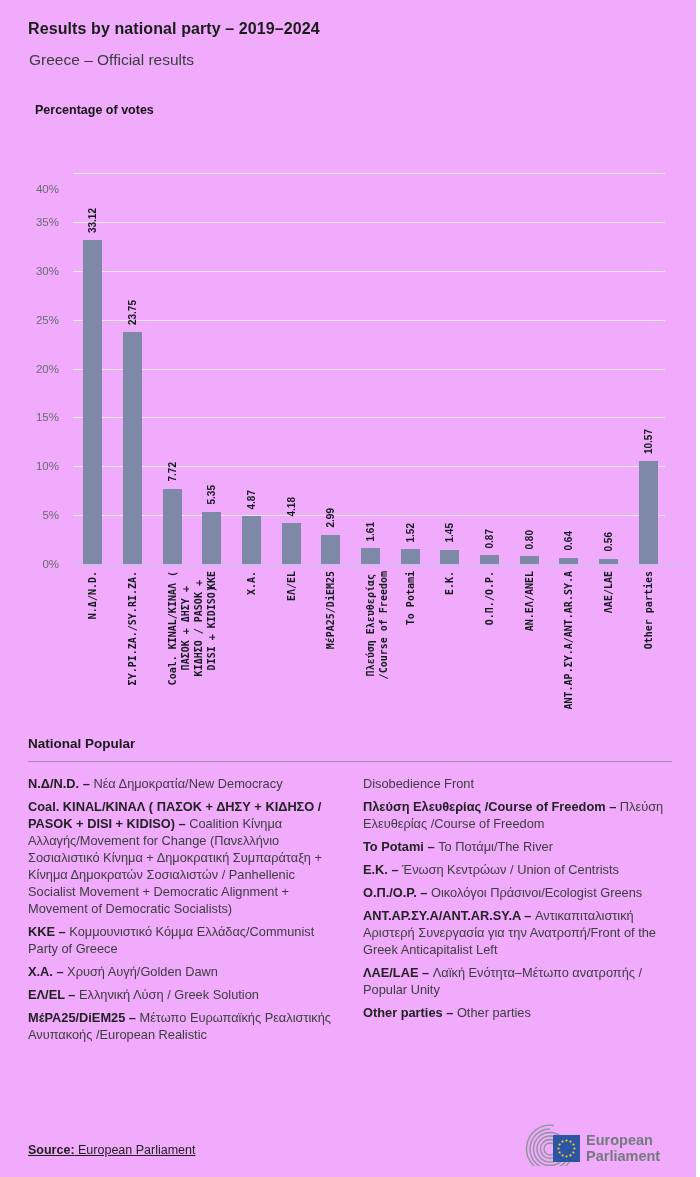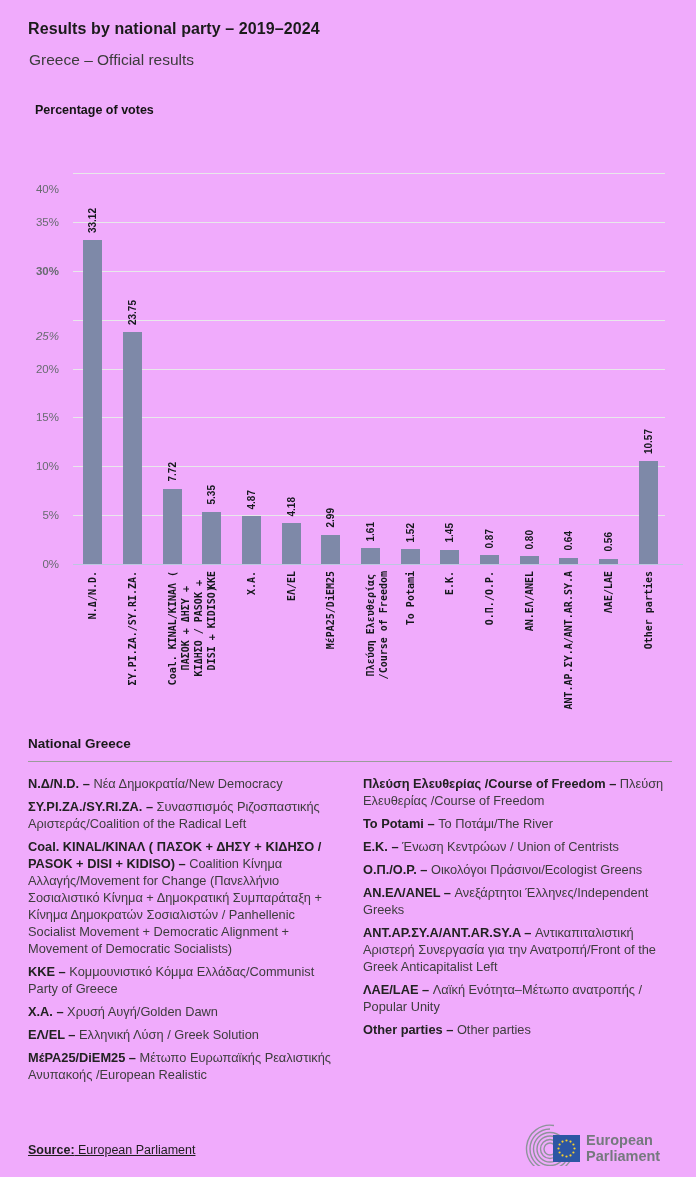--- a/index.html
+++ b/index.html
@@ -43,23 +43,23 @@
   <div class="page-title">Results by national party – 2019–2024</div>
   <div class="page-subtitle">Greece – Official results</div>
   <div class="chart-title">Percentage of votes</div>
 
   <div class="chart-area" id="plot">
       <div class="gridline" style="left: 73px; top: 23px; width: 592px;"></div>
       <div class="ytick" style="top: 15px; margin-top: 16px;">40%</div>
       <div class="gridline" style="left: 73px; top: 71.875px; width: 592px;"></div>
       <div class="ytick" style="top: 63.875px;">35%</div>
       <div class="gridline" style="left: 73px; top: 120.75px; width: 592px;"></div>
-      <div class="ytick" style="top: 112.75px; font-weight: bold;">30%</div>
+      <div class="ytick" style="top: 112.75px;">30%</div>
       <div class="gridline" style="left: 73px; top: 169.625px; width: 592px;"></div>
-      <div class="ytick" style="top: 178px; font-style: italic;">25%</div>
+      <div class="ytick" style="top: 162px;">25%</div>
       <div class="gridline" style="left: 73px; top: 218.5px; width: 592px;"></div>
       <div class="ytick" style="top: 210.5px;">20%</div>
       <div class="gridline" style="left: 73px; top: 267.375px; width: 592px;"></div>
       <div class="ytick" style="top: 259.375px;">15%</div>
       <div class="gridline" style="left: 73px; top: 316.25px; width: 592px;"></div>
       <div class="ytick" style="top: 308.25px;">10%</div>
       <div class="gridline" style="left: 73px; top: 365.125px; width: 592px;"></div>
       <div class="ytick" style="top: 357.125px;">5%</div>
       <div class="gridline baseline" style="left: 73px; top: 414px; width: 610px;"></div>
       <div class="ytick" style="top: 406px;">0%</div>
@@ -108,38 +108,37 @@
       <span class="xlab" style="left: 562.337px; top: 421px;">ΑΝΤ.ΑΡ.ΣΥ.Α/ANT.AR.SY.A</span>
       <div class="bar" style="left: 599.005px; top: 408.526px; width: 19px; height: 5.474px; background: rgb(126, 137, 168);"></div>
       <span class="vlab" style="left: 602.005px; bottom: 183.474px;">0.56</span>
       <span class="xlab" style="left: 602.005px; top: 421px;">ΛΑΕ/LAE</span>
       <div class="bar" style="left: 638.672px; top: 310.678px; width: 19px; height: 103.322px; background: rgb(126, 137, 168);"></div>
       <span class="vlab" style="left: 641.672px; bottom: 281.322px;">10.57</span>
       <span class="xlab" style="left: 641.672px; top: 421px;">Other parties</span>
     </div>
 
   <div class="legend-section">
-    <div class="legend-heading">National Greece</div>
+    <div class="legend-heading">National Popular</div>
     <hr class="legend-divider">
     <div class="legend-cols" id="legend-cols">
         <div class="legend-col">
           <div class="legend-entry"><b>Ν.Δ/N.D. –</b><span> Νέα Δημοκρατία/New Democracy</span></div>
-          <div class="legend-entry"><b>ΣΥ.ΡΙ.ΖΑ./SY.RI.ZA. –</b><span> Συνασπισμός Ριζοσπαστικής Αριστεράς/Coalition of the Radical Left</span></div>
           <div class="legend-entry"><b>Coal. KINAL/ΚΙΝΑΛ ( ΠΑΣΟΚ + ΔΗΣΥ + ΚΙΔΗΣΟ / PASOK + DISI + KIDISO) –</b><span> Coalition Κίνημα Αλλαγής/Movement for Change (Πανελλήνιο Σοσιαλιστικό Κίνημα + Δημοκρατική Συμπαράταξη + Κίνημα Δημοκρατών Σοσιαλιστών / Panhellenic Socialist Movement + Democratic Alignment + Movement of Democratic Socialists)</span></div>
           <div class="legend-entry"><b>ΚΚΕ –</b><span> Κομμουνιστικό Κόμμα Ελλάδας/Communist Party of Greece</span></div>
           <div class="legend-entry"><b>Χ.Α. –</b><span> Χρυσή Αυγή/Golden Dawn</span></div>
           <div class="legend-entry"><b>ΕΛ/EL –</b><span> Ελληνική Λύση / Greek Solution</span></div>
           <div class="legend-entry"><b>ΜέΡΑ25/DiEM25 –</b><span> Μέτωπο Ευρωπαϊκής Ρεαλιστικής Ανυπακοής /European Realistic</span></div>
         </div>
         <div class="legend-col">
+          <div class="legend-entry"><span>Disobedience Front</span></div>
           <div class="legend-entry"><b>Πλεύση Ελευθερίας /Course of Freedom –</b><span> Πλεύση Ελευθερίας /Course of Freedom</span></div>
           <div class="legend-entry"><b>To Potami –</b><span> Το Ποτάμι/The River</span></div>
           <div class="legend-entry"><b>Ε.Κ. –</b><span> Ένωση Κεντρώων / Union of Centrists</span></div>
           <div class="legend-entry"><b>Ο.Π./O.P. –</b><span> Οικολόγοι Πράσινοι/Ecologist Greens</span></div>
-          <div class="legend-entry"><b>ΑΝ.ΕΛ/ANEL –</b><span> Ανεξάρτητοι Έλληνες/Independent Greeks</span></div>
           <div class="legend-entry"><b>ΑΝΤ.ΑΡ.ΣΥ.Α/ANT.AR.SY.A –</b><span> Αντικαπιταλιστική Αριστερή Συνεργασία για την Ανατροπή/Front of the Greek Anticapitalist Left</span></div>
           <div class="legend-entry"><b>ΛΑΕ/LAE –</b><span> Λαϊκή Ενότητα–Μέτωπο ανατροπής / Popular Unity</span></div>
           <div class="legend-entry"><b>Other parties –</b><span> Other parties</span></div>
         </div>
       </div>
   </div>
 
   <div class="footer-source"><b>Source:</b><span> European Parliament</span></div>
 
   <svg class="ep-logo" viewBox="0 0 150 46" xmlns="http://www.w3.org/2000/svg">

